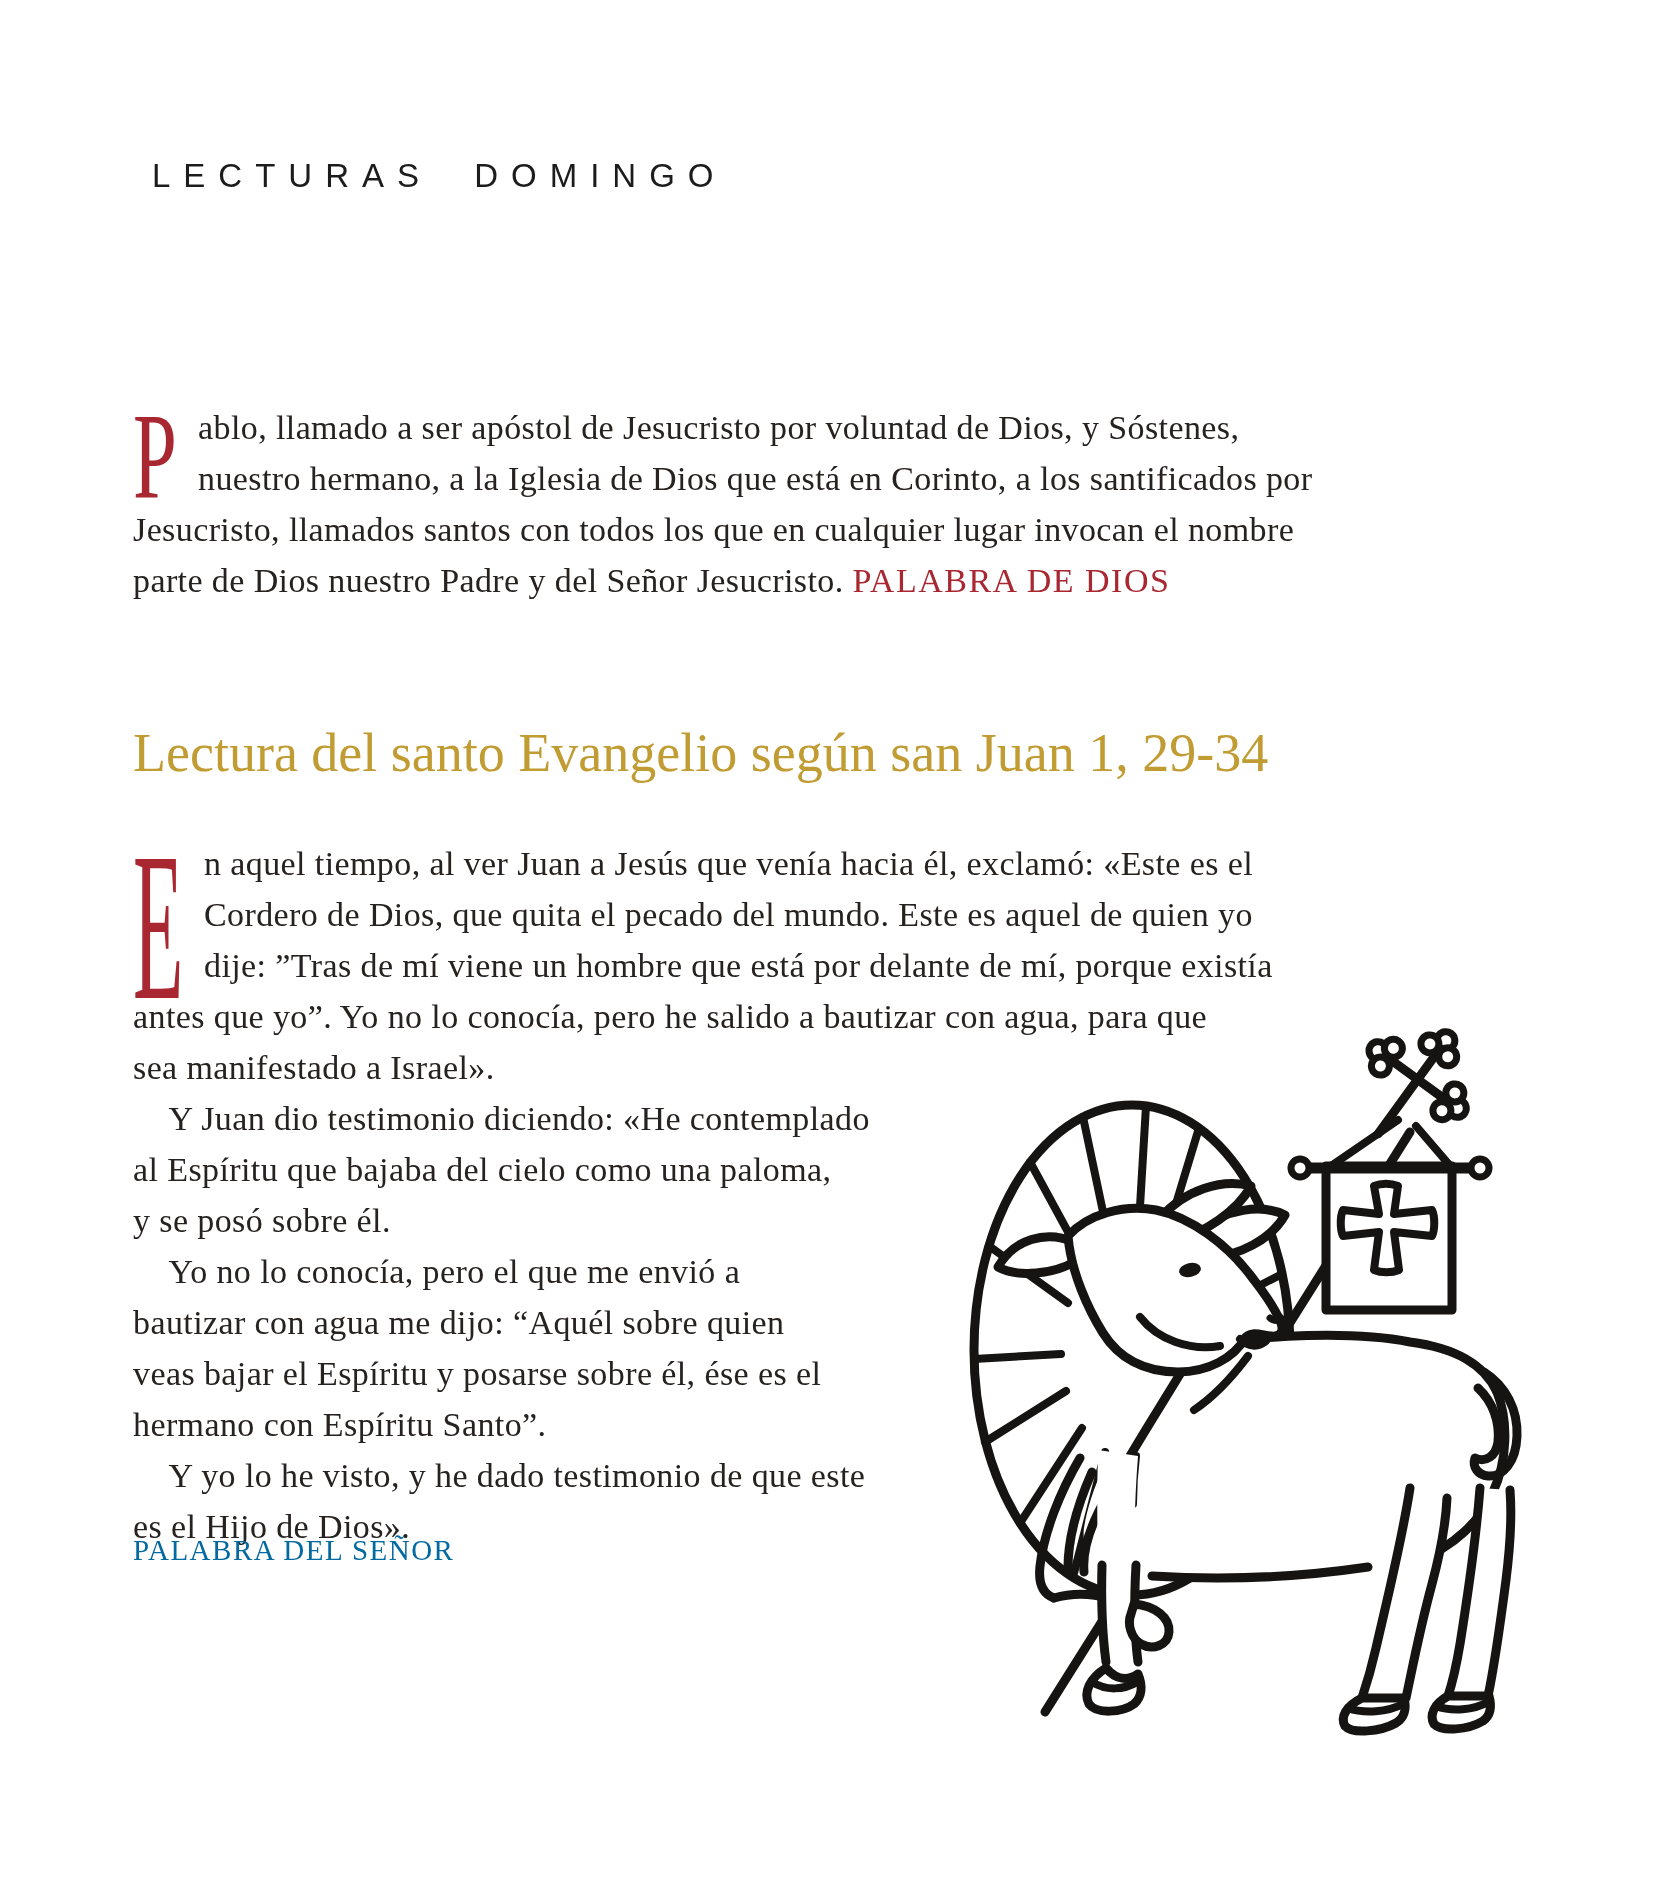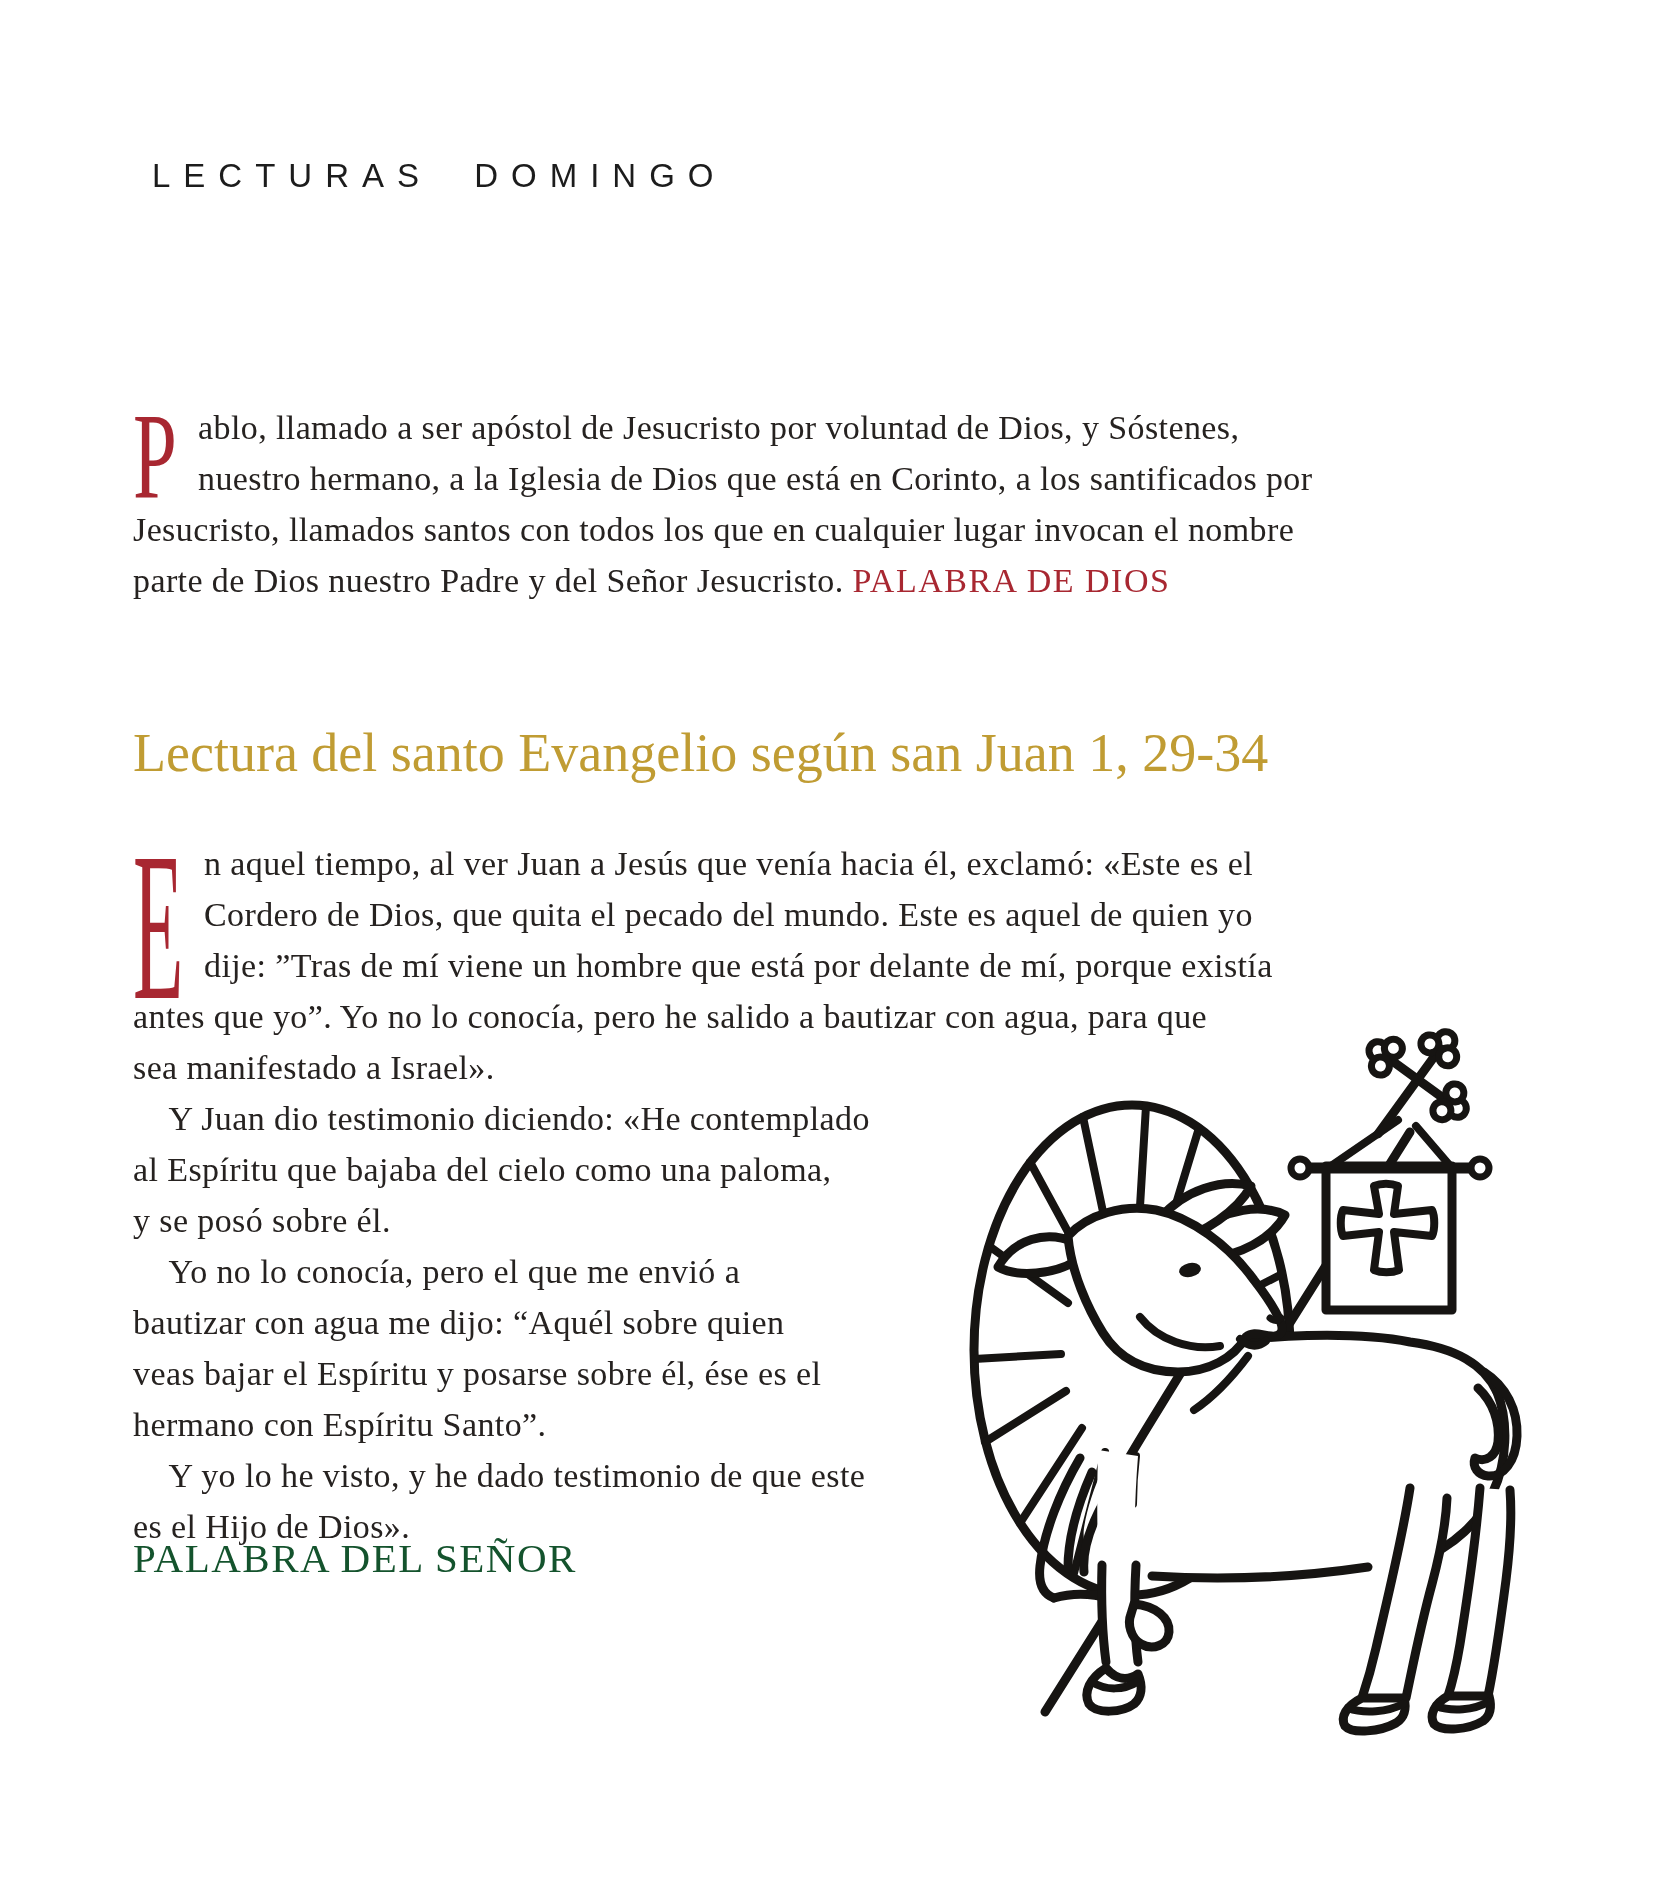--- a/index.html
+++ b/index.html
@@ -46,21 +46,21 @@
   }
   #dropcap-p{width:52px;height:92px;}
   #dropcap-p .dc-inner{font-size:105px;line-height:86px;transform:scale(0.75,1.18);}
   #dropcap-e{width:58px;height:146px;}
   #dropcap-e .dc-inner{font-size:150px;line-height:118px;transform:scale(0.55,1.42);}
   .response{
     color:#a82731;letter-spacing:1.5px;text-align:center;
   }
   #palabra-senor{
     position:absolute;left:133px;top:1534px;
-    font-size:41px;color:#14532d;letter-spacing:1.5px;white-space:nowrap;font-family:Liberation Serif, serif;
+    font-size:29px;color:#0369a1;letter-spacing:1.5px;white-space:nowrap;font-family:Liberation Serif, serif;
   }
   #lamb-illustration{
     position:absolute;left:940px;top:1020px;width:714px;height:760px;
   }
   #lamb-illustration svg{display:block;width:714px;height:760px;}
   svg .ln{fill:none;stroke:#161412;stroke-width:9;stroke-linecap:round;stroke-linejoin:round;}
   svg .fw{fill:#ffffff;stroke:none;}
   svg .fws{fill:#ffffff;stroke:#161412;stroke-width:9;stroke-linecap:round;stroke-linejoin:round;}
   svg .solid{fill:#161412;stroke:none;}
   svg .thick{stroke-width:11;}

